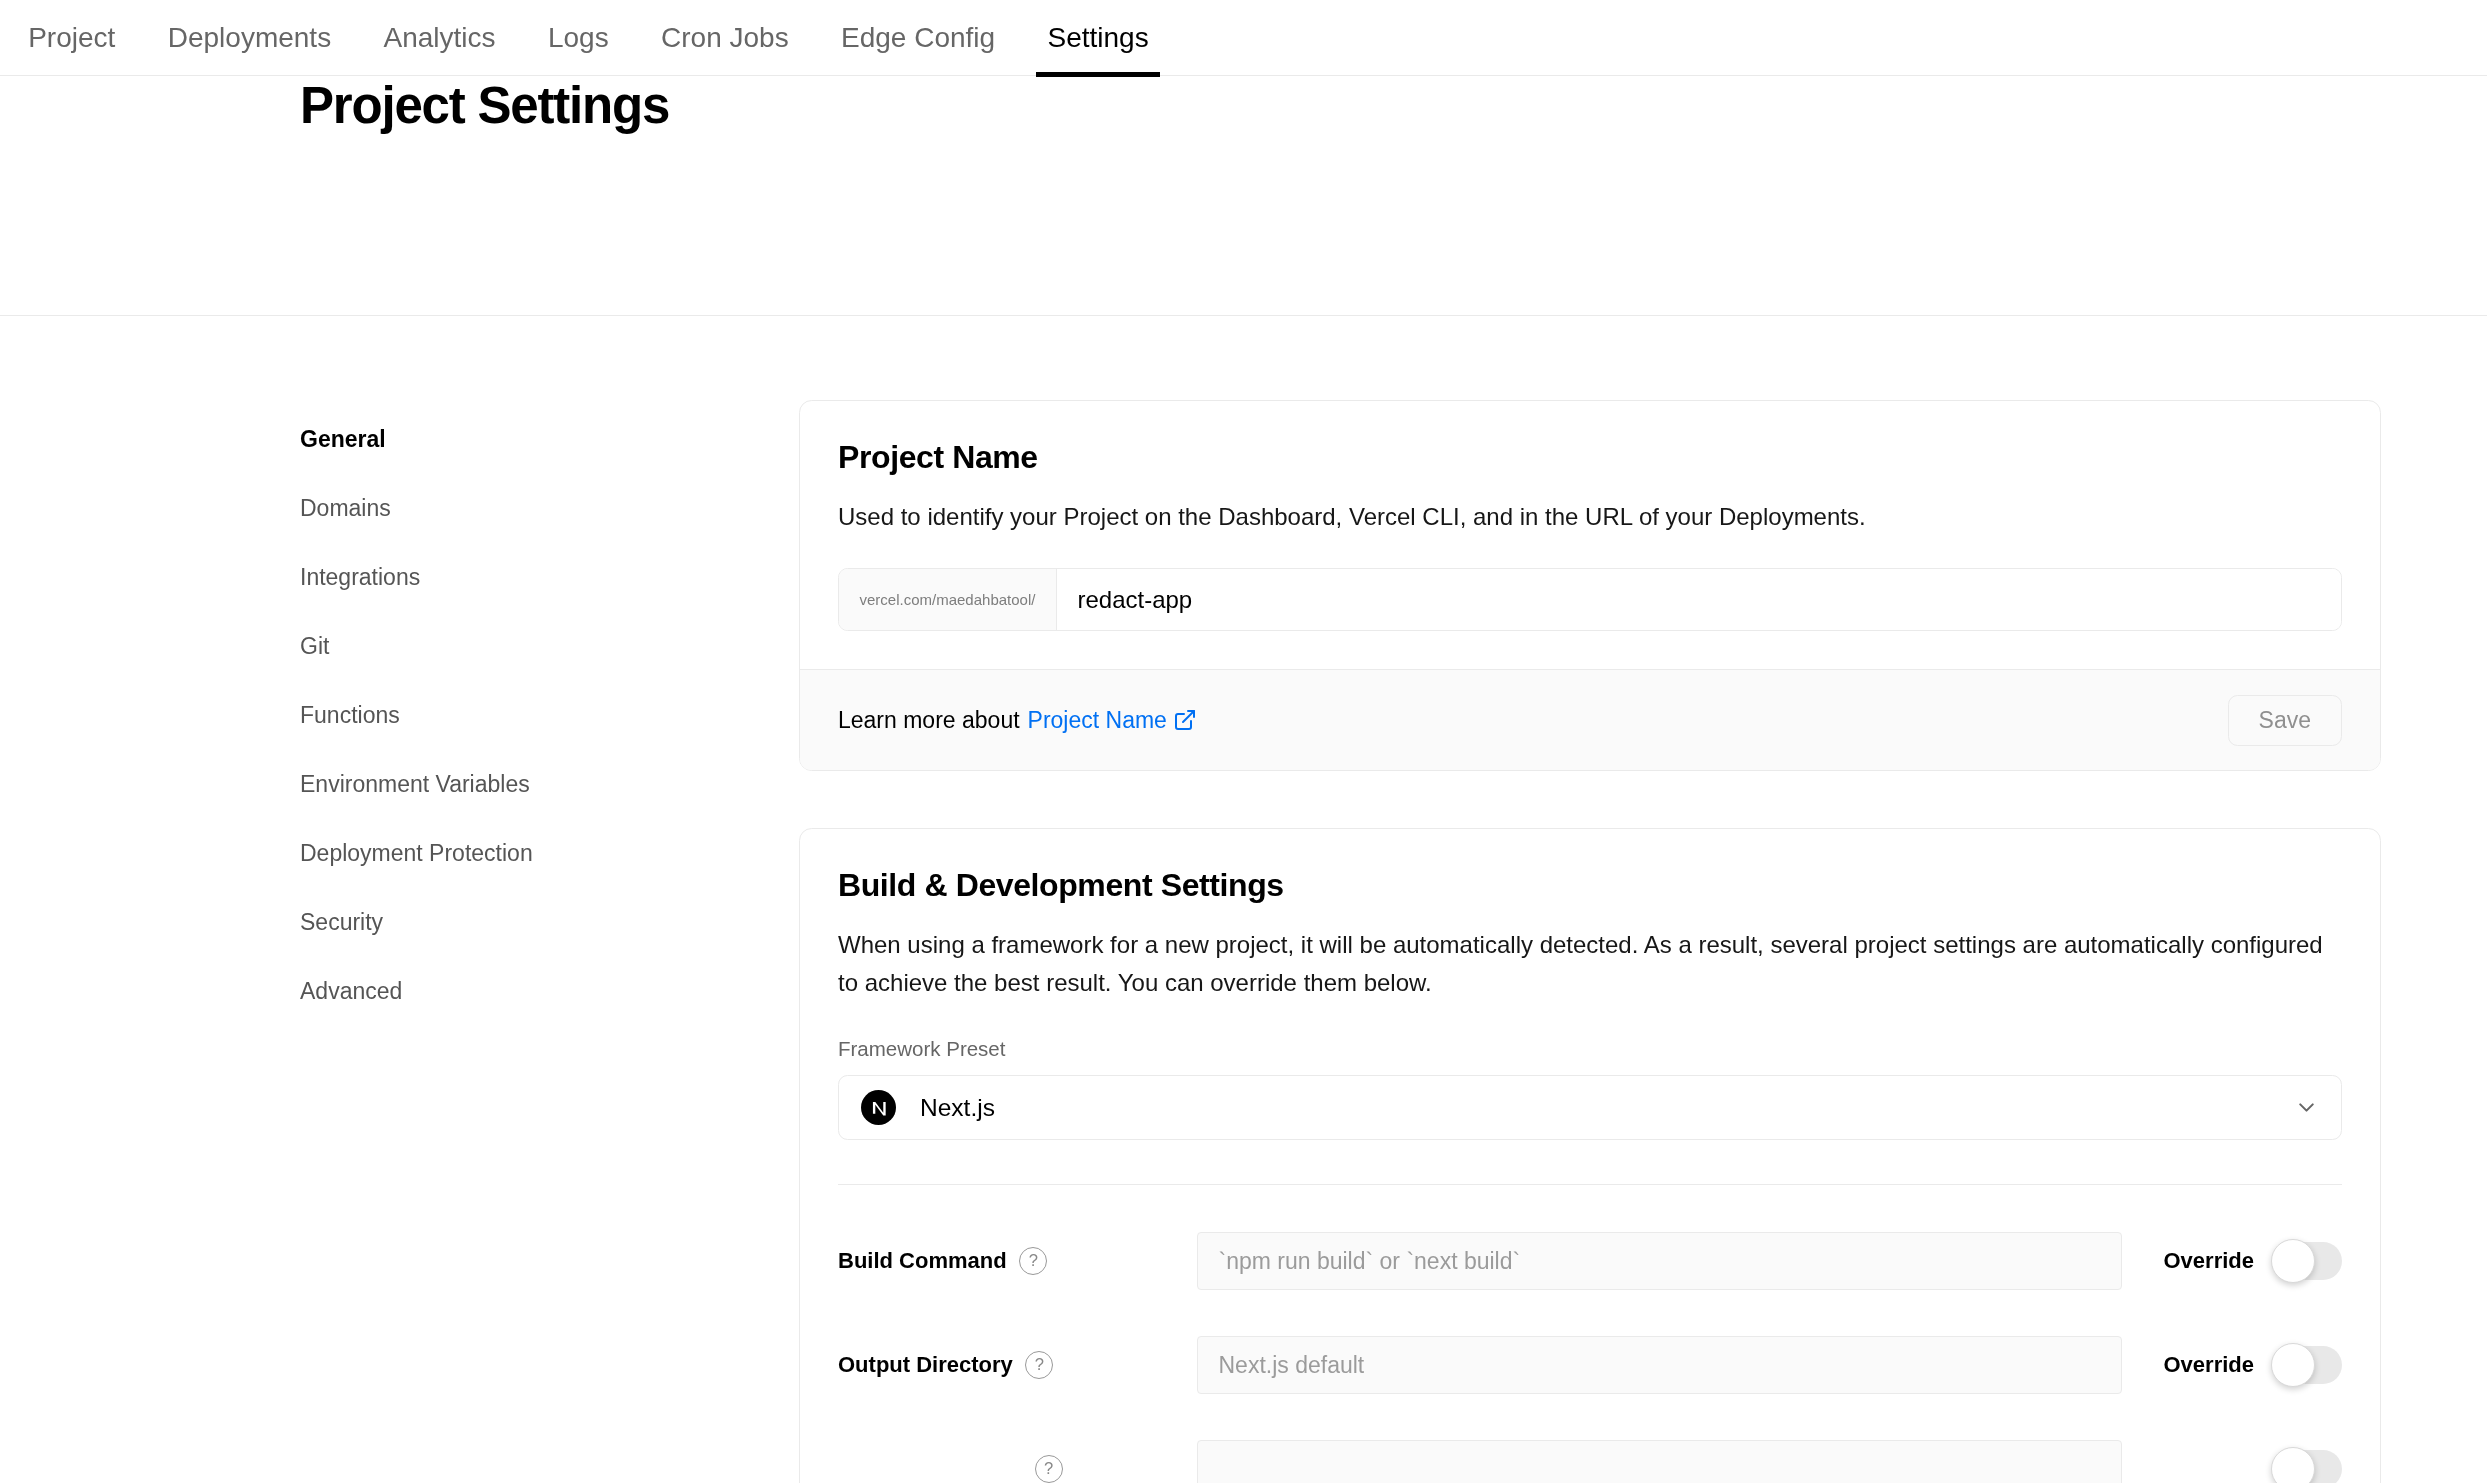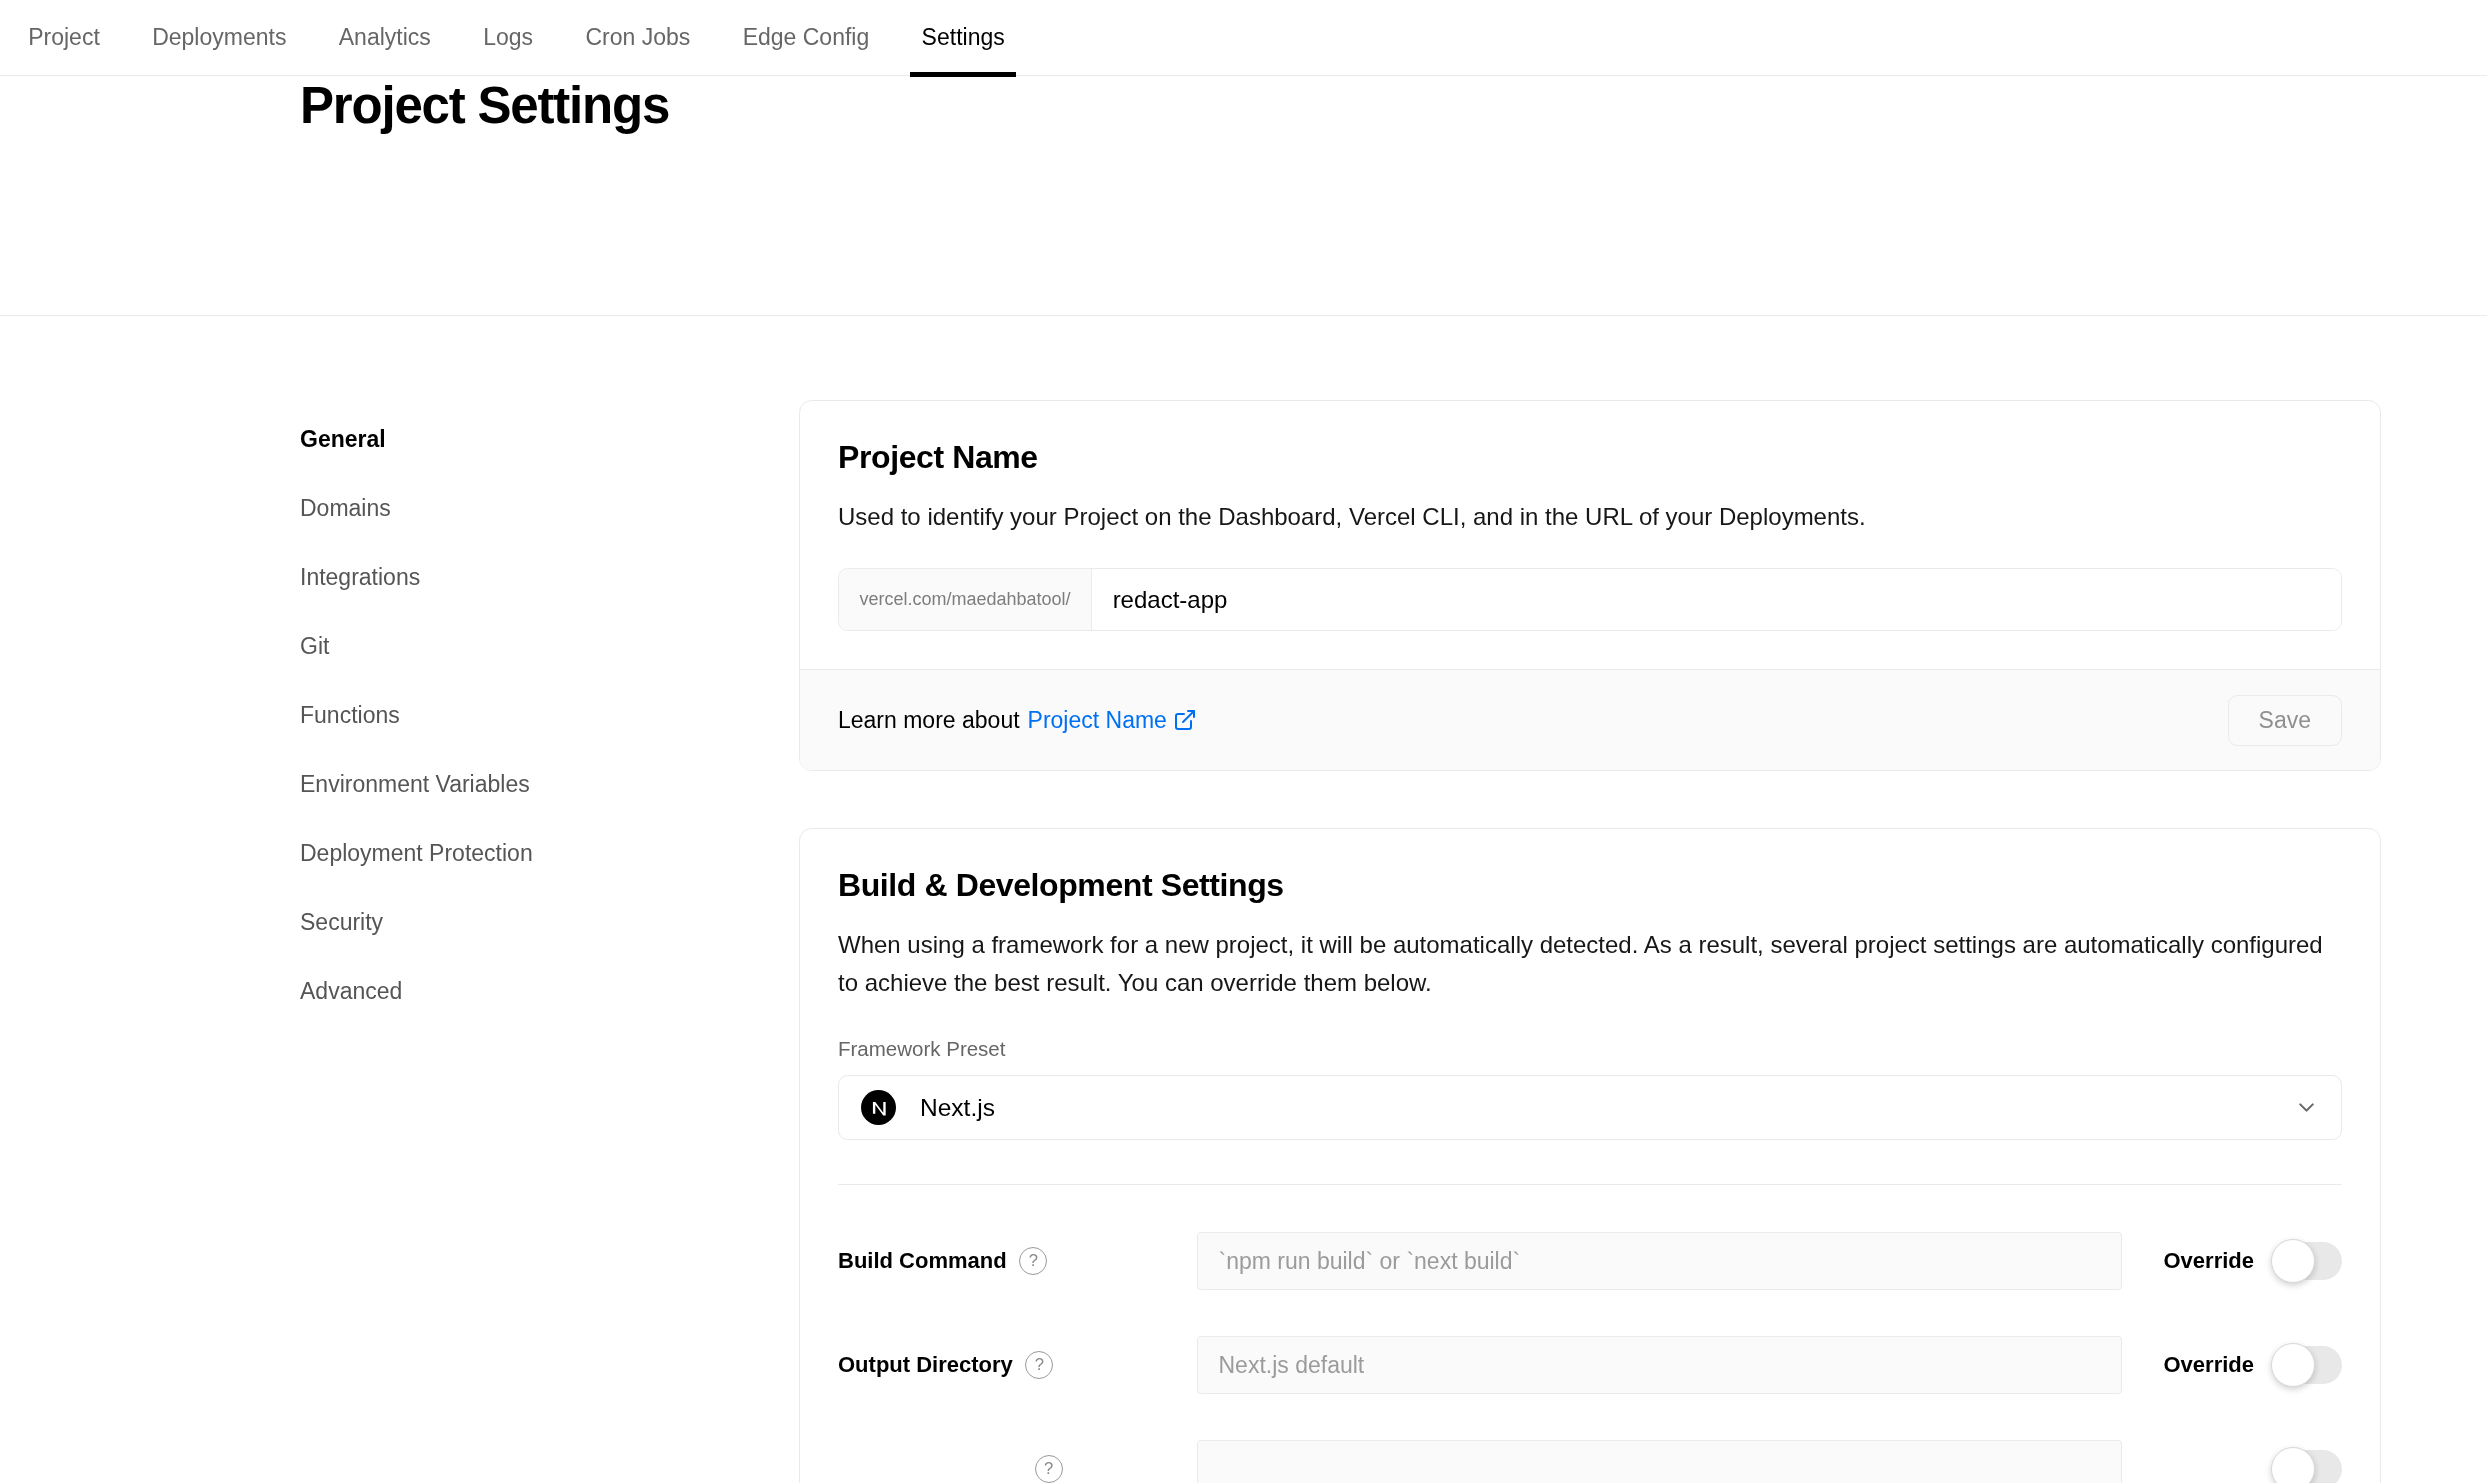--- a/index.html
+++ b/index.html
@@ -18,21 +18,21 @@
     display: flex;
     align-items: stretch;
     gap: 46px;
     padding-left: 25px;
     border-bottom: 1.6px solid #eaeaea;
     background: #fff;
   }
   .topnav .tab {
     display: flex;
     align-items: center;
-    font-size: 23px;
+    font-size: 28px;
     color: #666;
     position: relative;
     cursor: pointer;
     padding: 0 3.2px;
     white-space: nowrap;
   }
   .topnav .tab.active { color: #000; font-weight: 500; }
   .topnav .tab.active::after {
     content: "";
     position: absolute;
@@ -111,21 +111,21 @@
     align-items: stretch;
     overflow: hidden;
     background: #fff;
   }
   .name-prefix {
     background: #fafafa;
     border-right: 1.6px solid #eaeaea;
     display: flex;
     align-items: center;
     padding: 0 20.5px;
-    font-size: 18px;
+    font-size: 15px;
     color: #7d7d7d;
     white-space: nowrap;
   }
   .name-value {
     border: none;
     outline: none;
     flex: 1;
     font-size: 24px;
     color: #000;
     padding: 0 20.5px;

